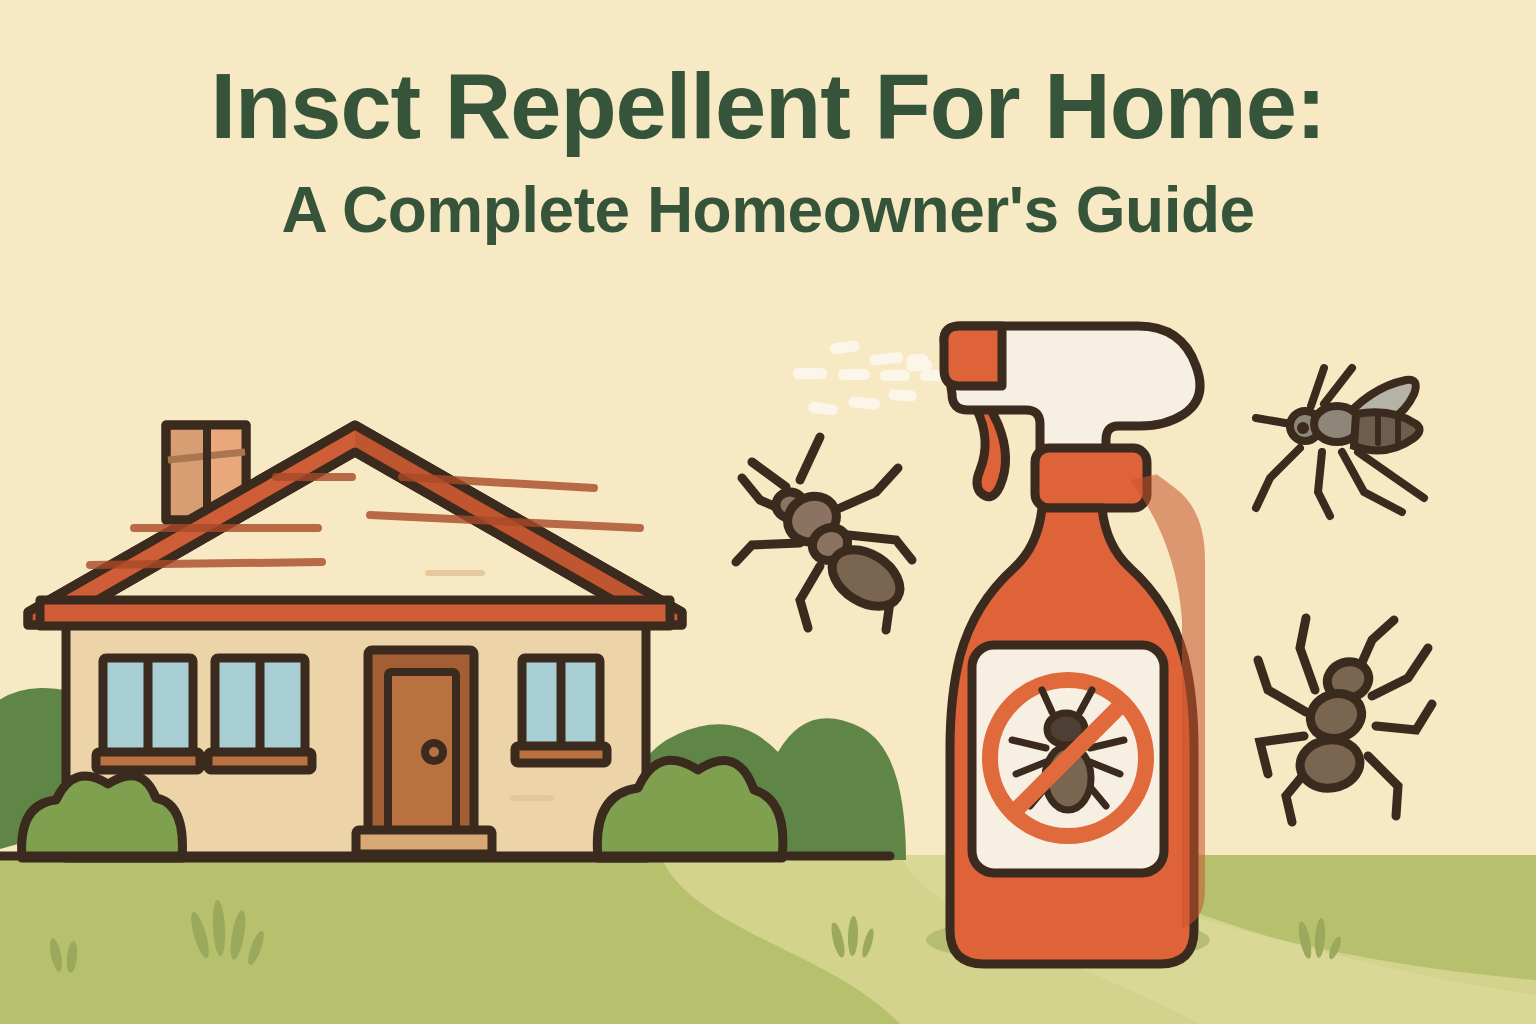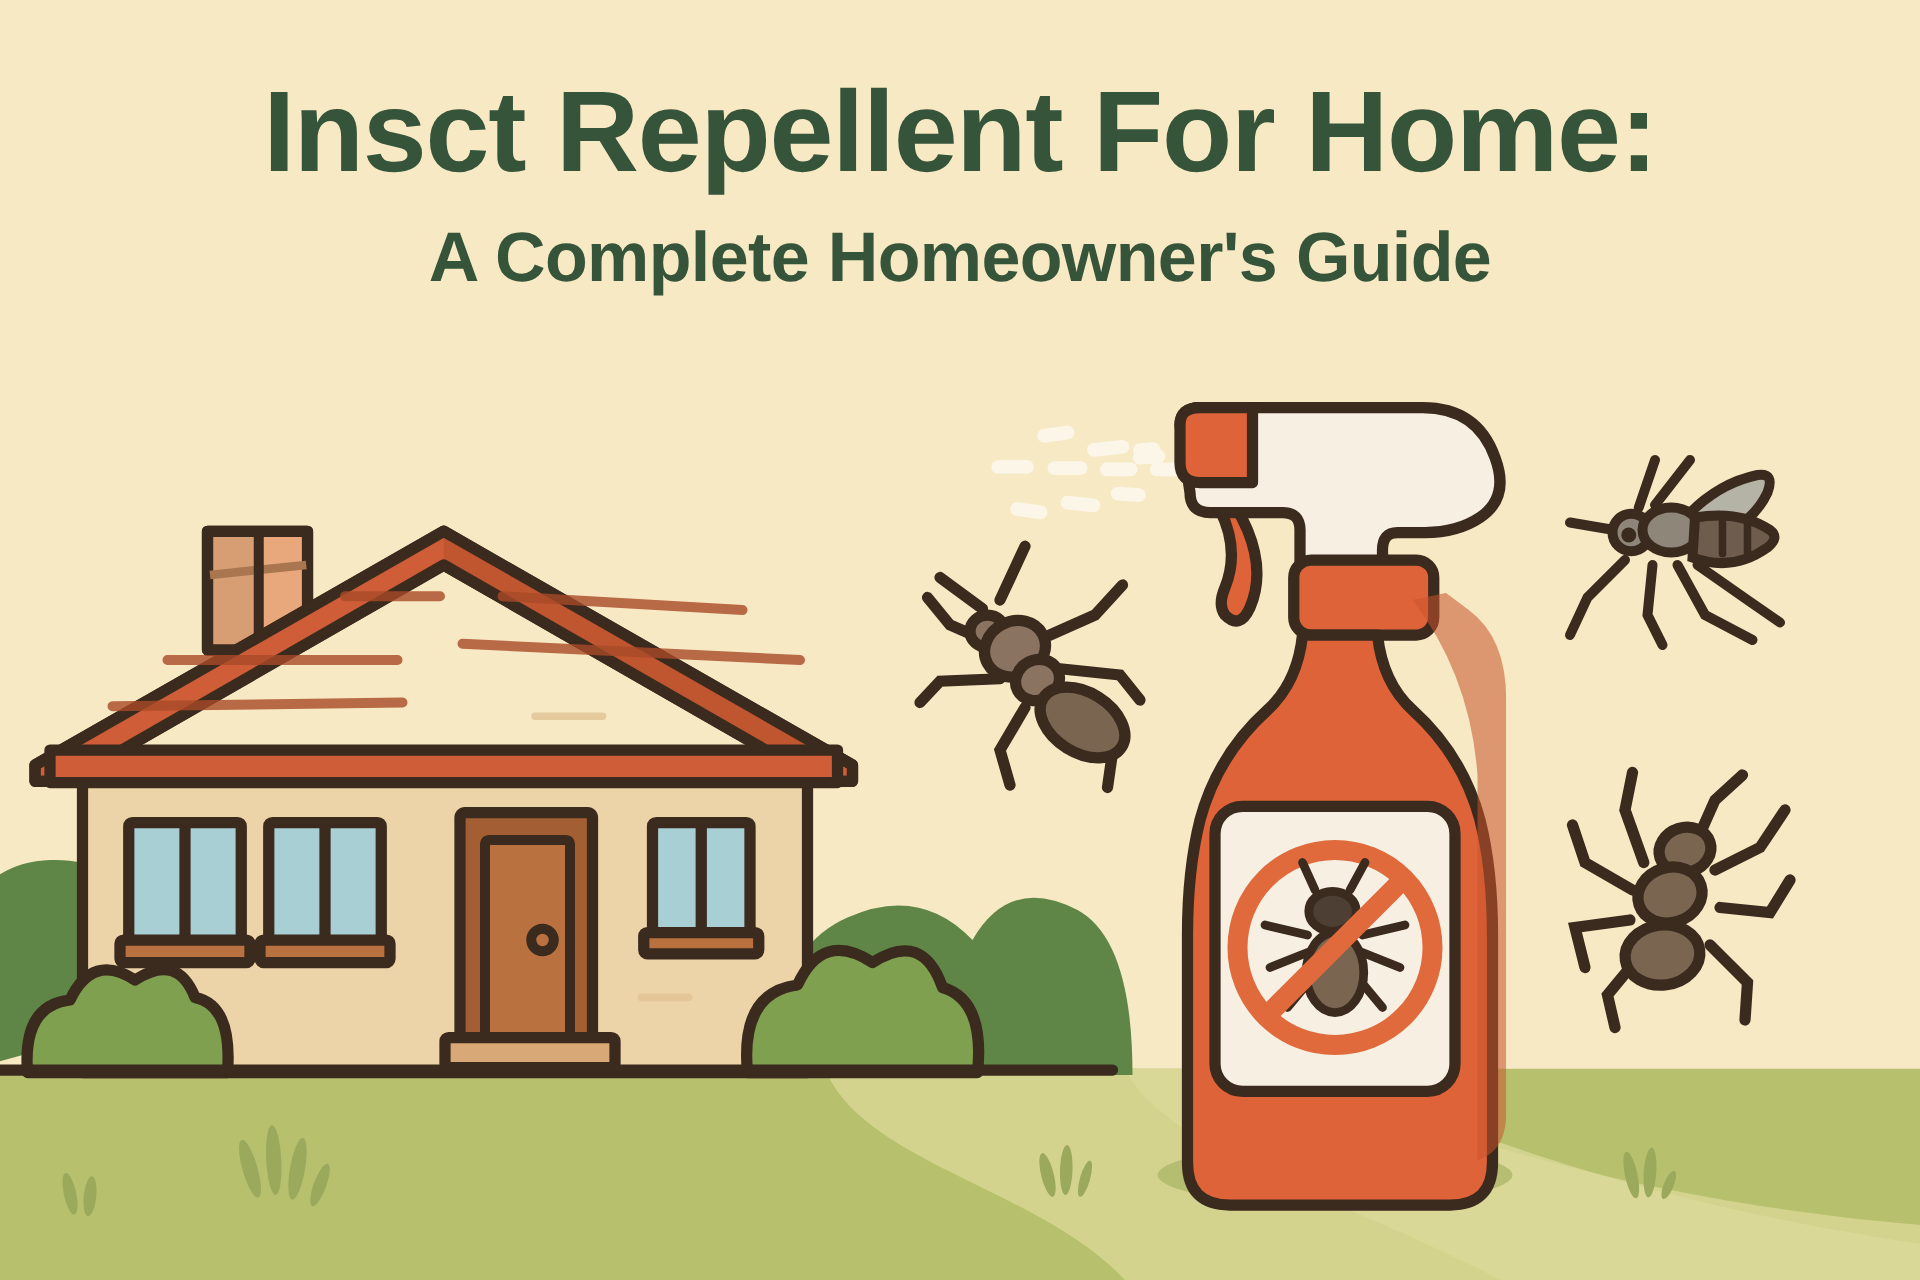--- a/index.html
+++ b/index.html
@@ -28,21 +28,21 @@
     font-weight:bold;
     font-size:92px;
     line-height:1.0;
     letter-spacing:-1px;
     color:#35543a;
     white-space:nowrap;
   }
   .title-sub {
     font-family:"Liberation Sans", sans-serif;
     font-weight:bold;
-    font-size:56px;
+    font-size:64px;
     line-height:1.0;
     letter-spacing:-0.5px;
     color:#35543a;
     margin-top:26px;
     white-space:nowrap;
   }
 </style>
 </head>
 <body>
 

